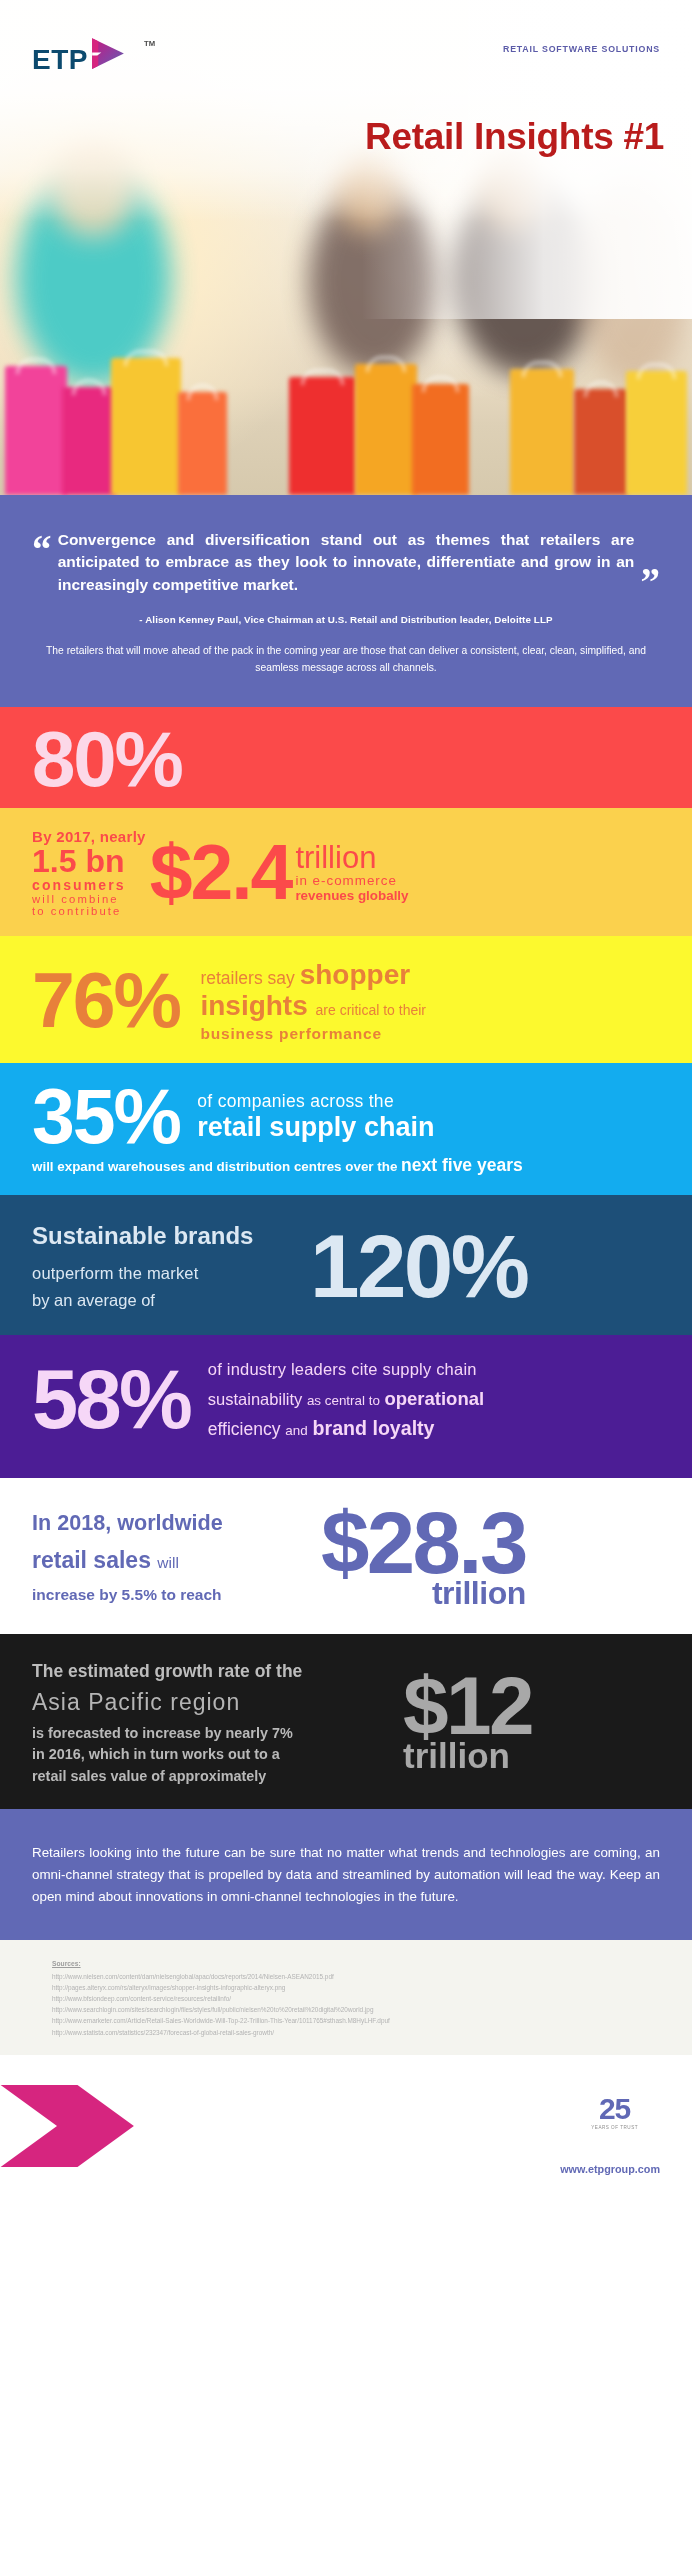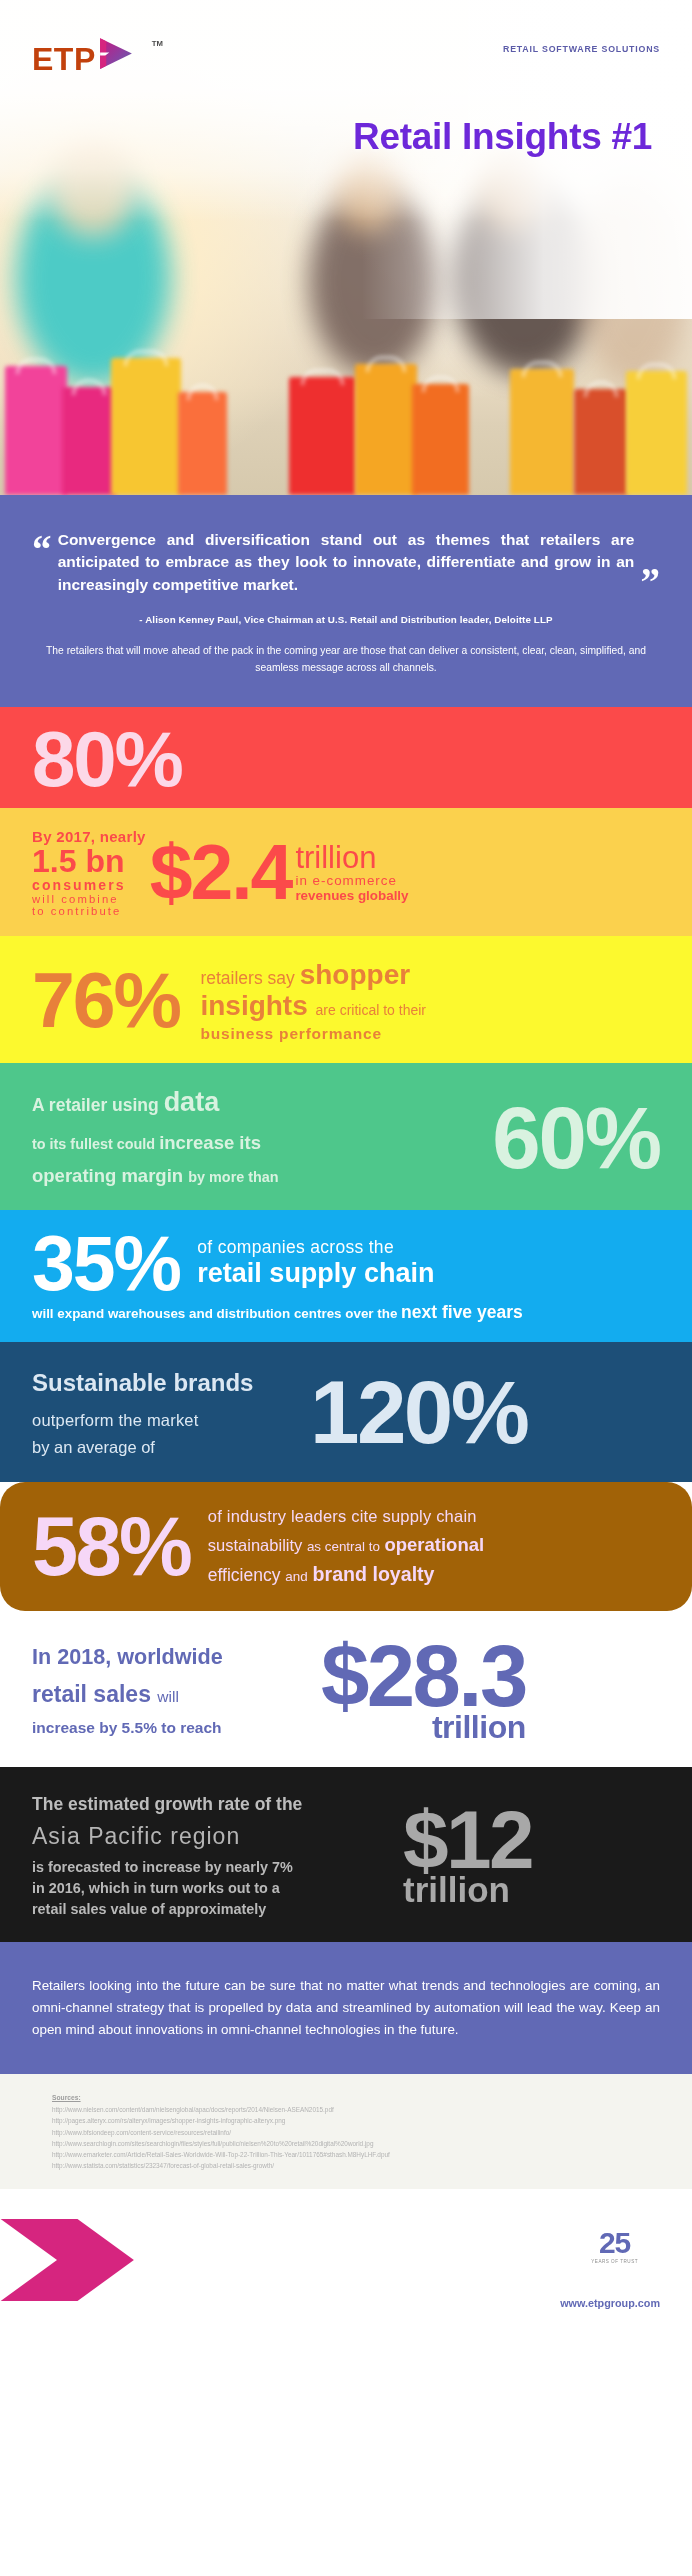--- a/index.html
+++ b/index.html
@@ -63,38 +63,38 @@
   }
   .hero-veil-r {
     position:absolute; right:0; top:0; width:330px; height:319px;
     background:linear-gradient(to left, rgba(255,255,255,.96) 0%, rgba(255,255,255,.86) 45%, rgba(255,255,255,0) 100%);
   }
 
   
   .logo { position:absolute; left:32px; top:32px; display:flex; align-items:flex-end; }
   .logo-text {
     font-family:"Liberation Sans", sans-serif;
-    font-size:32px; font-weight:700; letter-spacing:0.5px;
-    color:#c2410c; line-height:.82;
+    font-size:28px; font-weight:700; letter-spacing:0.5px;
+    color:#0c4a6e; line-height:.82;
   }
   .logo-mark { position:relative; width:36px; height:40px; margin-left:2.1px; }
   .logo-tm {
     font-size:7.7px; color:#4b4b4b; font-weight:700;
     margin-left:18px; margin-bottom:24px;
   }
 
   .hero-kicker {
     position:absolute; right:32px; top:44px;
     font-size:8.8px; letter-spacing:0.8px; font-weight:600;
     color:#5b5ba8;
   }
   .hero-title {
-    position:absolute; right:40px; top:116px;
+    position:absolute; right:28px; top:116px;
     font-size:37px; font-weight:700; letter-spacing:-0.3px;
-    color:#6d28d9;
+    color:#b91c1c;
     text-shadow:0 1px 4.1px rgba(255,255,255,.85);
   }
 
   
   .quote-band { background:#6169b5; padding:34px 32px 31px; color:#fff; }
   .quote-row { display:flex; align-items:flex-start; }
   .qmark {
     font-family:"Liberation Serif", serif;
     font-size:39px; line-height:.6; font-weight:700; color:#fff;
     flex:0 0 auto; padding-top:9.3px;
@@ -167,21 +167,21 @@
   .band-35 .r3 b { font-size:17.5px; font-weight:700; }
 
   
   .band-120 { background:#1d4f78; padding:27px 32px 25px; color:#dce8f3; }
   .band-120 .l1 { font-size:24px; font-weight:600; }
   .band-120 .l2 { font-size:16.5px; font-weight:500; margin-top:14.4px; text-align:justify; letter-spacing:0.2px;}
   .band-120 .l3 { font-size:16.5px; font-weight:500; margin-top:8.2px; }
   .band-120 .num { font-size:89px; font-weight:700; line-height:.82; letter-spacing:-2.6px; }
 
   
-  .band-58 { background:#a16207; padding:25px 32px 25px; color:#f6d7f7;border-radius:25px; }
+  .band-58 { background:#4c1d95; padding:25px 32px 38px; color:#f6d7f7; }
   .band-58 .num { font-size:83px; font-weight:700; line-height:.82; letter-spacing:-2.6px; }
   .band-58 .r1 { font-size:16.5px; font-weight:500; text-align:justify; letter-spacing:0.2px; }
   .band-58 .r2 { font-size:16.5px; font-weight:500; margin-top:8.2px; }
   .band-58 .r2 b { font-size:18.5px; font-weight:600; }
   .band-58 .r2 .sm { font-size:13.4px; font-weight:500; }
   .band-58 .r3 { font-size:17.5px; font-weight:500; margin-top:7.2px; }
   .band-58 .r3 b { font-size:19.6px; font-weight:700; }
 
   
   .band-283 { background:#ffffff; padding:28px 32px 26px; color:#6169b5; }
@@ -315,39 +315,20 @@
         </div>
         <div class="t2">
           <em style="font-style:normal">insights</em>
           <span>are critical to their</span>
         </div>
         <div class="t3">business performance</div>
       </div>
     </div>
   </div>
 
-  <div class="band-60">
-    <div class="stat">
-      <div class="body">
-        <div class="l1">
-          <span>A retailer using</span>
-          <b>data</b>
-        </div>
-        <div class="l2">
-          <span>to its fullest could</span>
-          <b>increase its</b>
-        </div>
-        <div class="l3">
-          <em style="font-style:normal">operating margin</em>
-          <span>by more than</span>
-        </div>
-      </div>
-      <div class="big num">60%</div>
-    </div>
-  </div>
 
   <div class="band-35">
     <div class="stat">
       <div class="big num">35%</div>
       <div class="body" style="padding-left:17.5px">
         <div class="r1">of companies across the</div>
         <div class="r2">retail supply chain</div>
       </div>
     </div>
     <div class="r3">

